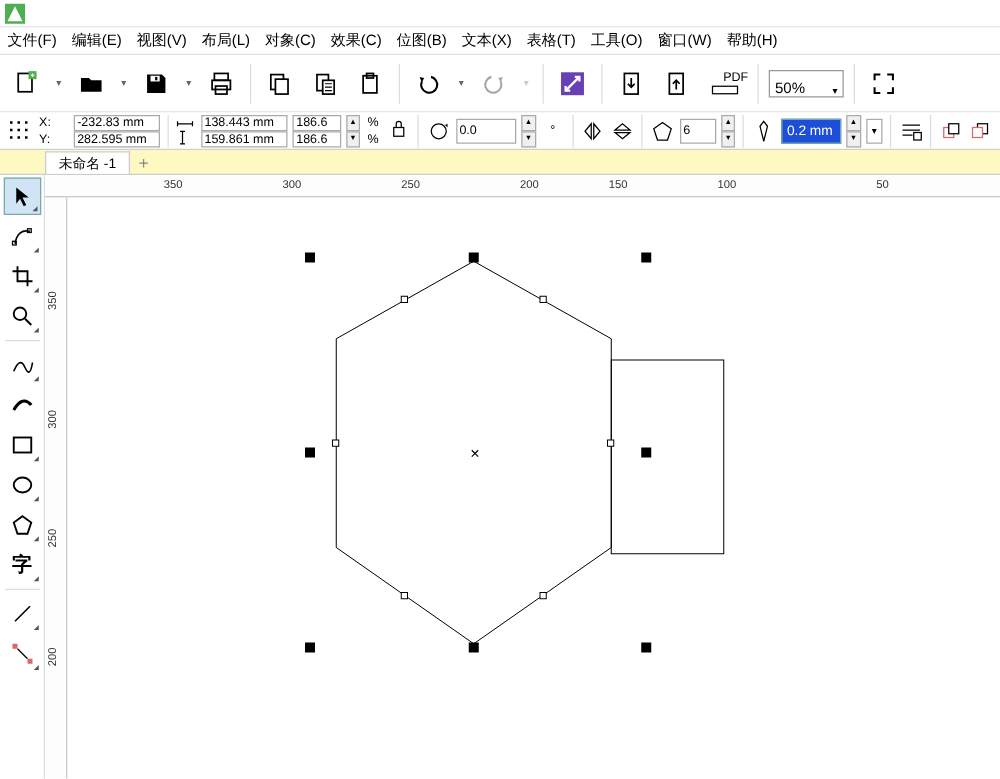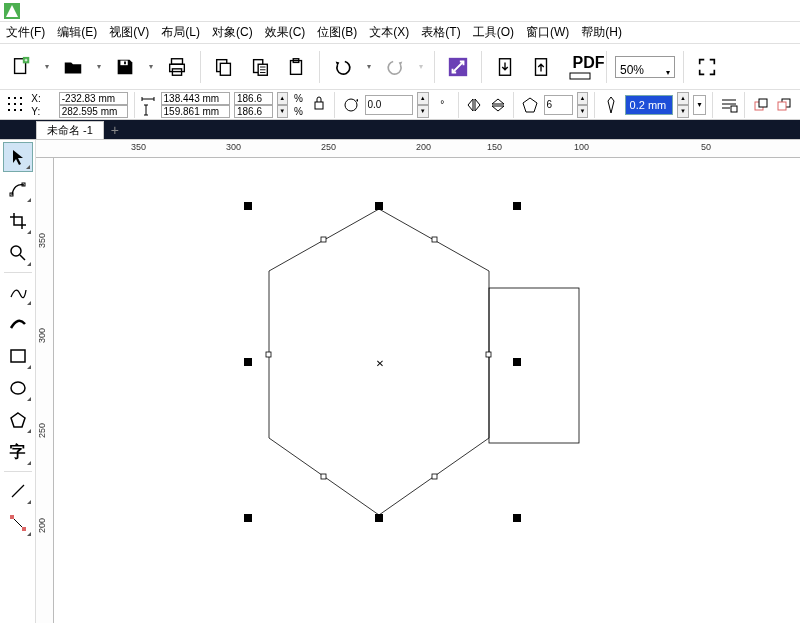--- a/index.html
+++ b/index.html
@@ -29,21 +29,21 @@
 .prop-label { font-size:10px; line-height:13px; padding:0 2px;}
 .prop-field { height:13px; border:1px solid #aaa; font-size:10px; padding:0 2px; display:flex; align-items:center; background:#fff;}
 .prop-field input { border:none; outline:none; font-size:10px; width:100%; background:transparent;}
 .spin { width:12px; display:flex; flex-direction:column; height:26px;}
 .spin div { flex:1; border:1px solid #aaa; font-size:6px; display:flex; align-items:center; justify-content:center; background:#f0f0f0;}
 .psep { width:1px; height:26px; background:#ddd; margin:0 2px;}
 .outline-field { height:20px; border:1px solid #7aa; background:#cde8f7; padding:0 4px; display:flex; align-items:center; font-size:11px; width:50px;}
 .outline-field.sel { background:#1d4ed8; color:#fff;}
 
 
-.tabrow { height:20px; background:#0f172a; display:flex; align-items:flex-end; padding-left:36px; border-bottom:1px solid #ccc;}
+.tabrow { height:20px; background:#fef9c3; display:flex; align-items:flex-end; padding-left:36px; border-bottom:1px solid #ccc;}
 .tab { height:18px; background:#fff; border:1px solid #ccc; border-bottom:none; padding:0 10px; font-size:11px; display:flex; align-items:center;}
 .tab-plus { width:18px; height:18px; display:flex; align-items:center; justify-content:center; font-size:14px; color:#888; margin-left:2px;}
 
 
 .workarea { position:relative; height: calc(623px - 22px - 22px - 46px - 30px - 20px); display:flex;}
 .toolbox { width:36px; background:#fff; border-right:1px solid #ddd; display:flex; flex-direction:column; align-items:center; padding-top:2px; gap:2px;}
 .tbx-btn { width:30px; height:30px; display:flex; align-items:center; justify-content:center; position:relative;}
 .tbx-btn.active { background:#d0e4f5; border:1px solid #7aa;}
 .tbx-fly { position:absolute; bottom:2px; right:2px; width:0; height:0; border-left:4px solid transparent; border-bottom:4px solid #555;}
 
@@ -166,21 +166,21 @@
         <path d="M12 7 v8 M9 12 l3 3 l3 -3" fill="none" stroke="#000" stroke-width="1.5"></path>
       </svg>
   </div>
   <div class="tool-btn">
     <svg viewBox="0 0 24 24">
         <rect x="6" y="3" width="12" height="18" fill="none" stroke="#000" stroke-width="1.5"></rect>
         <path d="M12 17 v-8 M9 12 l3 -3 l3 3" fill="none" stroke="#000" stroke-width="1.5"></path>
       </svg>
   </div>
   <div class="tool-btn" style="width:36px; flex-direction:column;">
-    <span style="font-size:16px; font-weight:bold;padding-left:17px;">PDF</span>
+    <span style="font-size:10px; font-weight:normal;padding-left:17px;">PDF</span>
     <svg viewBox="0 0 24 8" style="width:24px;height:8px;">
         <rect x="2" y="1" width="20" height="6" fill="none" stroke="#000"></rect>
       </svg>
   </div>
   <div class="tsep"></div>
   <div class="zoom-box">
     <span>50%</span>
     <span style="margin-left:auto;font-size:8px;">▾</span>
   </div>
   <div class="tsep"></div>

